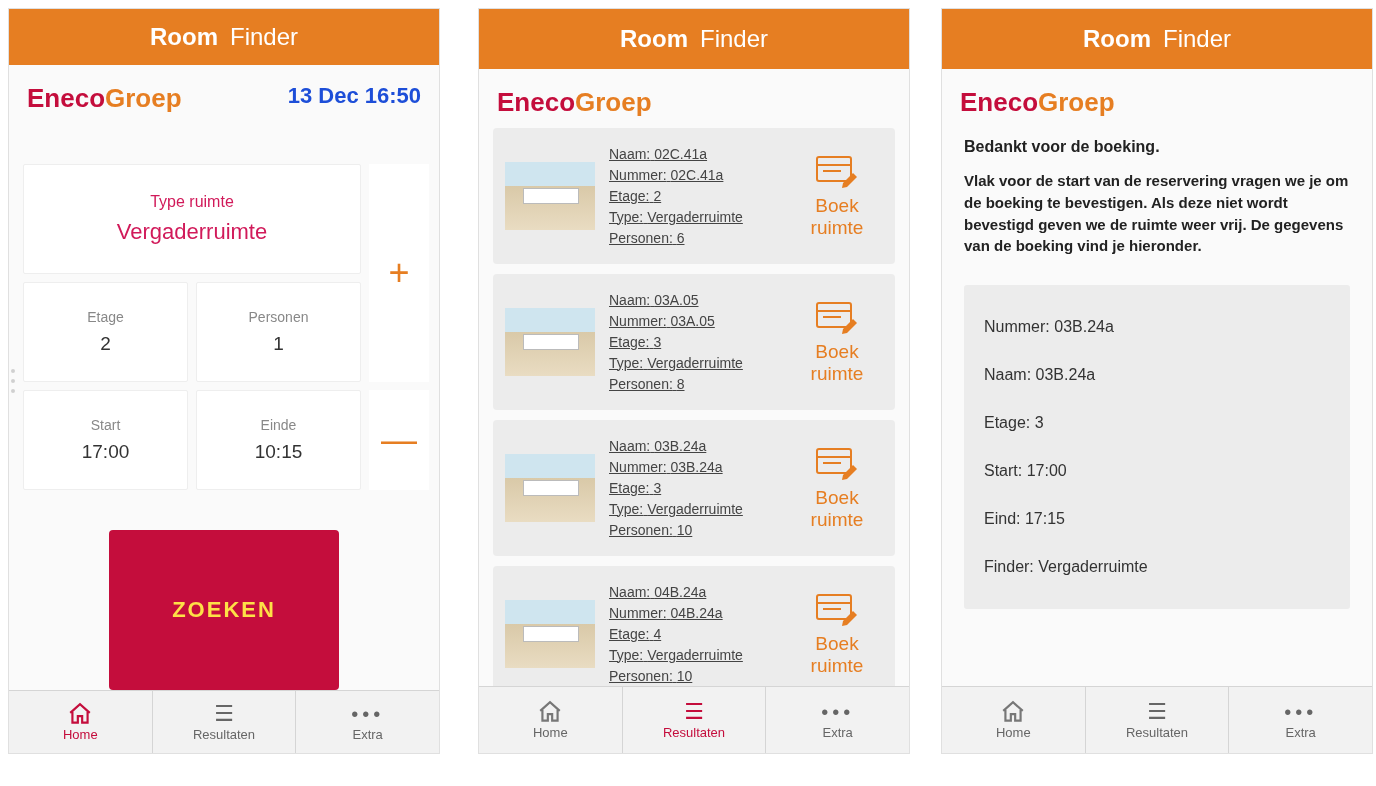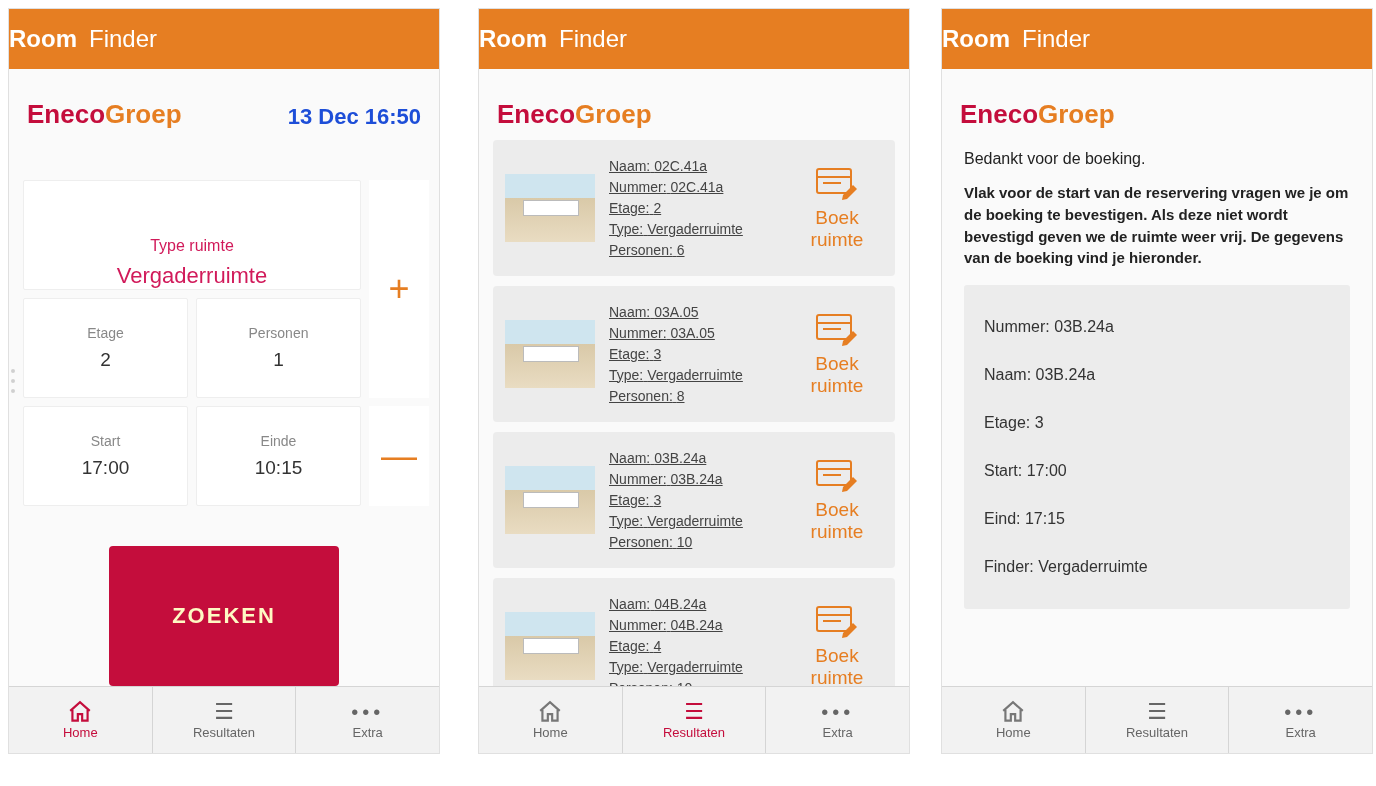--- a/index.html
+++ b/index.html
@@ -1,41 +1,41 @@
 <!DOCTYPE html>
 <html><head>
 <meta charset="utf-8">
 <style>
   html,body{margin:0;padding:0;background:#fff;font-family:"Segoe UI",Arial,sans-serif;}
   body{width:1376px;height:786px;position:relative;}
   .phone{position:absolute;top:8px;width:430px;height:744px;background:#fafafa;border:1px solid #e0e0e0;display:flex;flex-direction:column;overflow:hidden;}
   .phone-1{left:8px;}
   .phone-2{left:478px;}
   .phone-3{left:941px;}
-  .topbar{background:#e67e22;height:60px;display:flex;align-items:center;color:#fff;font-size:24px;gap:12px;}
+  .topbar{background:#e67e22;height:60px;display:flex;align-items:center;justify-content:center;color:#fff;font-size:24px;gap:12px;}
   .topbar .b{font-weight:700;}
   .topbar .t{font-weight:300;}
-  .brandrow{display:flex;align-items:flex-end;justify-content:space-between;padding:18px 18px 10px 18px;margin-top:12px;}
+  .brandrow{display:flex;align-items:flex-start;justify-content:space-between;padding:18px 18px 10px 18px;}
   .brand{font-size:26px;font-weight:600;}
   .brand .eneco{color:#c40d3c;}
   .brand .groep{color:#e67e22;}
   .datetime{color:#1d4ed8;font-size:22px;font-weight:600;}
   
   .search-grid{display:grid;grid-template-columns:165px 165px 60px;grid-template-rows:110px 100px 100px;gap:8px;padding:40px 14px 0 14px;}
   .card{background:#fff;border:1px solid #eee;border-radius:2px;display:flex;flex-direction:column;align-items:center;justify-content:center;}
   .card .lbl{color:#888;font-size:14px;margin-bottom:8px;}
   .card .val{color:#333;font-size:19px;}
-  .type-card{grid-column:1/3;justify-content:flex-end;}
+  .type-card{grid-column:1/3;}
   .type-card .lbl{color:#d11a5a;font-size:16px;}
   .type-card .val{color:#d11a5a;font-size:22px;}
   .plusminus{background:#fff;display:flex;align-items:center;justify-content:center;color:#e67e22;font-size:36px;font-weight:300;grid-column:3/4;}
   .pm-plus{grid-row:1/3;}
   .pm-minus{grid-row:3/4;}
   .zoeken-wrap{flex:1;display:flex;align-items:flex-start;justify-content:center;padding-top:40px;}
-  .zoeken{background:#c40d3c;color:#fef9c3;font-size:22px;font-weight:700;letter-spacing:2px;border:none;width:230px;height:140px;border-radius:4px;}
+  .zoeken{background:#c40d3c;color:#fde047;font-size:22px;font-weight:700;letter-spacing:2px;border:none;width:230px;height:160px;border-radius:4px;}
   
   .tabs{height:66px;display:flex;border-top:1px solid #d5d5d5;background:#f2f2f2;}
   .tab{flex:1;border-right:1px solid #d5d5d5;display:flex;flex-direction:column;align-items:center;justify-content:center;gap:2px;font-size:13px;color:#666;}
   .tab:last-child{border-right:none;}
   .tab.active{color:#c40d3c;}
   .tab .icn{height:22px;display:flex;align-items:center;justify-content:center;}
   .home-icn svg{width:26px;height:26px;}
   .list-icn{font-size:22px;line-height:1;}
   .active .list-icn{color:#c40d3c;}
   .dots{font-size:20px;letter-spacing:4px;line-height:1;}
@@ -43,22 +43,22 @@
   .results{flex:1;overflow:hidden;padding:0 14px;}
   .result-card{background:#ececec;border-radius:4px;margin-bottom:10px;display:flex;align-items:center;padding:10px 12px;min-height:116px;}
   .thumb{width:90px;height:68px;background:linear-gradient(180deg,#cfe5ef 0%,#cfe5ef 35%,#d9c9a8 35%,#e9dcc2 100%);position:relative;flex-shrink:0;margin-right:14px;}
   .thumb::after{content:"";position:absolute;left:18px;top:26px;width:54px;height:14px;background:#fff;border:1px solid #bbb;}
   .info{flex:1;font-size:14px;color:#444;line-height:1.5;text-decoration:underline;}
   .info div{white-space:nowrap;}
   .book{width:92px;text-align:center;color:#e67e22;font-size:19px;flex-shrink:0;}
   .book .bicn{display:block;margin:0 auto 6px;}
   
   .confirm-body{padding:0 22px;flex:1;overflow:hidden;}
-  .thanks{font-size:16px;font-weight:400;color:#222;margin:10px 0 14px;}
-  .msg{font-size:15px;font-weight:600;color:#222;line-height:1.45;margin-bottom:16px;}
+  .thanks{font-size:16px;font-weight:700;color:#222;margin:10px 0 14px;}
+  .msg{font-size:15px;font-weight:600;color:#222;line-height:1.45;margin-bottom:28px;}
   .detail-card{background:#ececec;border-radius:3px;padding:18px 20px;font-size:16px;color:#333;line-height:3.0;}
   
   .side-dots{position:absolute;left:0;top:360px;width:8px;display:flex;flex-direction:column;gap:6px;}
   .side-dots span{width:4px;height:4px;border-radius:50%;background:#d0d0d0;margin-left:2px;}
 </style>
 </head>
 <body>
 
 <div class="phone phone-1">
   <div class="topbar">

